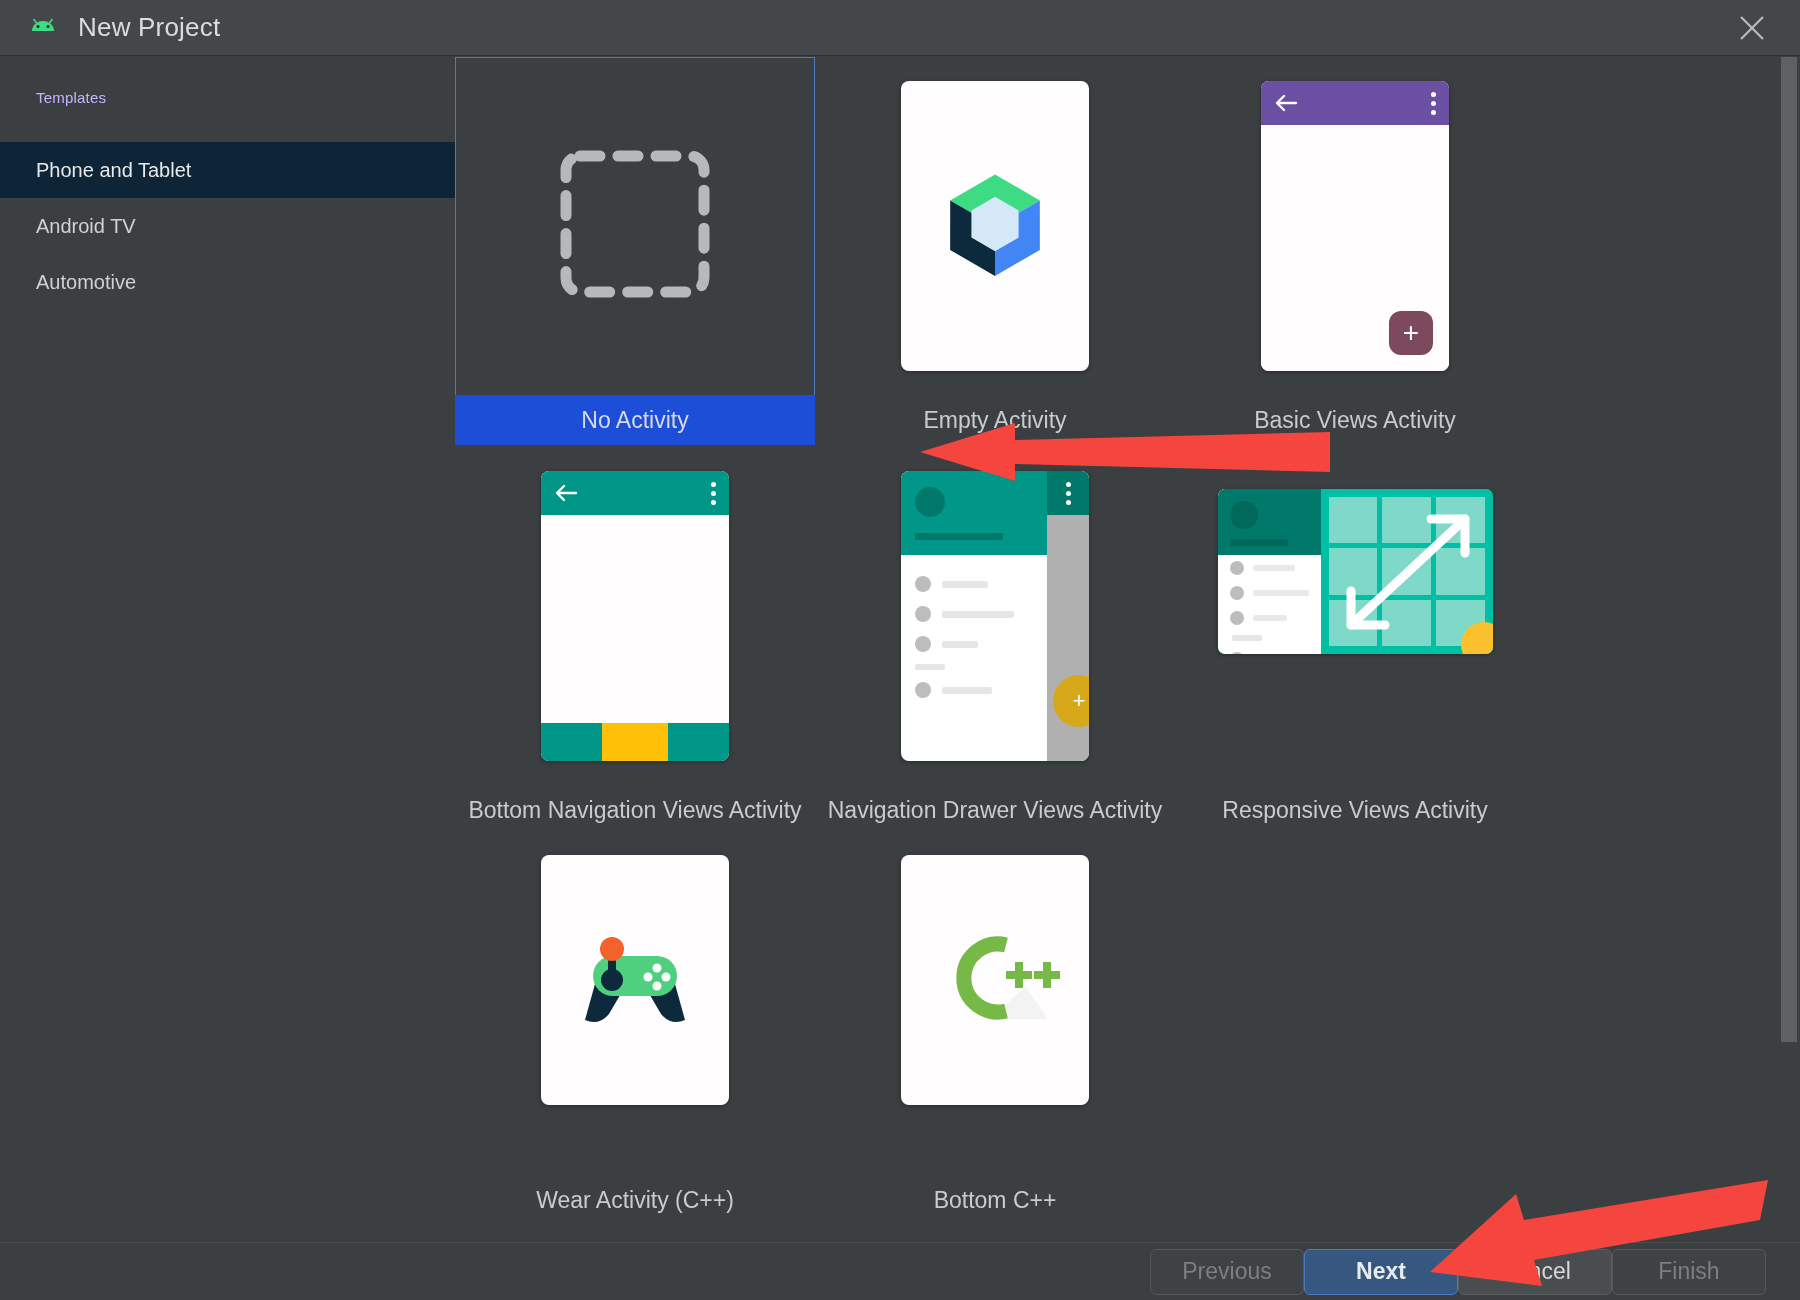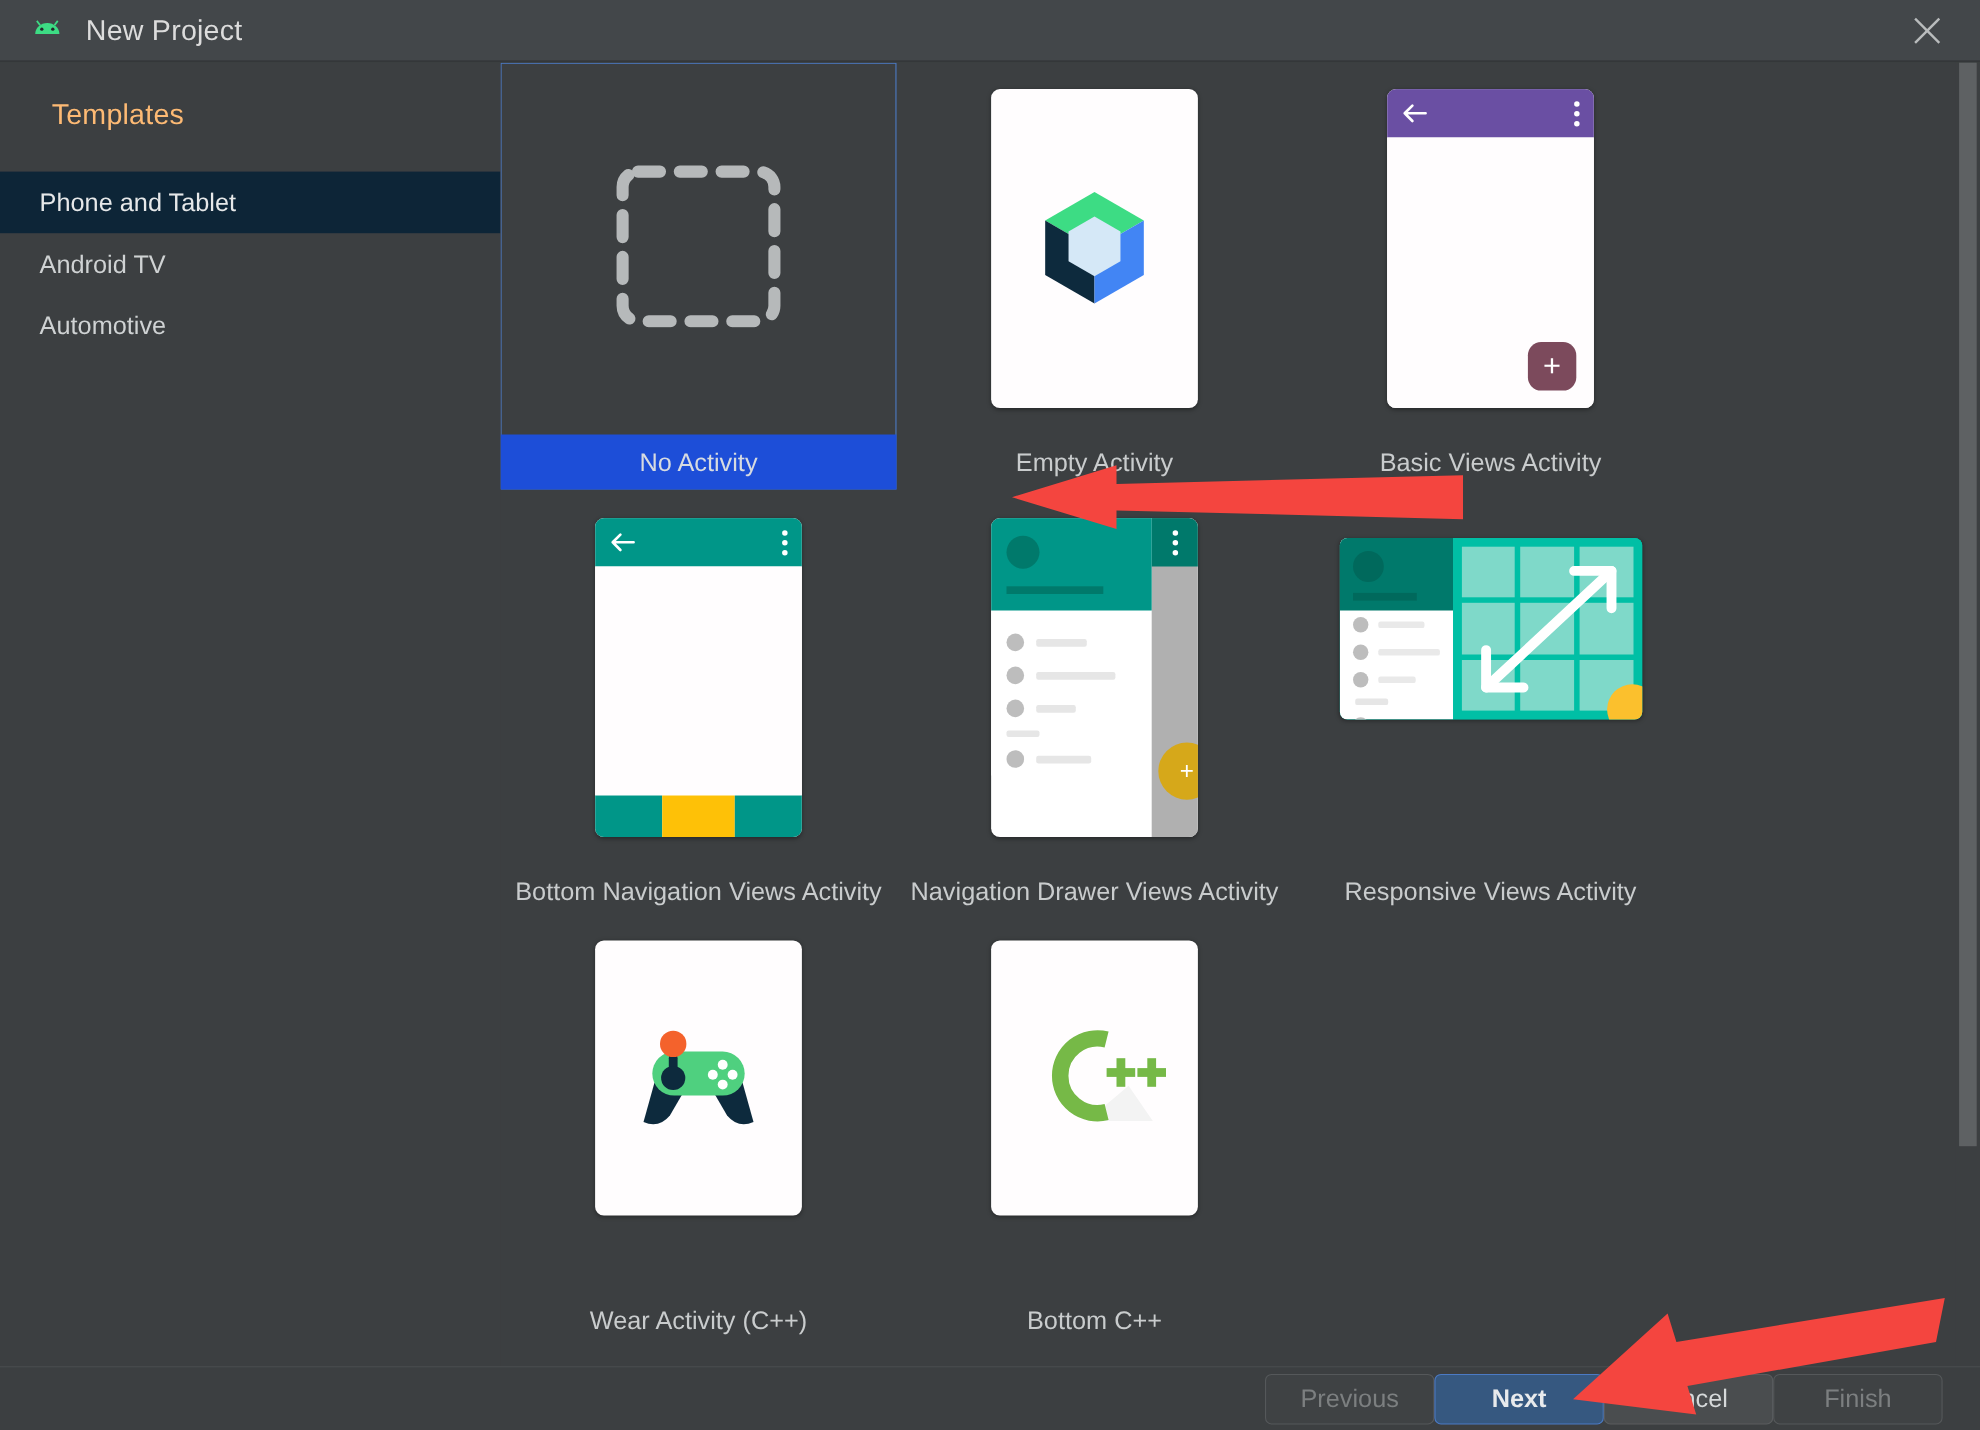--- a/index.html
+++ b/index.html
@@ -28,26 +28,26 @@
     display: flex; align-items: center; justify-content: center; cursor: pointer;
   }
   .close-btn svg { display:block; }
 
   
   .sidebar {
     position: absolute; left: 0; top: 57px; width: 455px; height: 1243px;
     background: #3c3f41;
   }
   .sidebar-header {
-    color: #fdba74; font-size: 26px; padding: 32px 0 0 36px; letter-spacing: .2px; margin-left: 11px;
+    color: #c4b5fd; font-size: 15px; padding: 32px 0 0 36px; letter-spacing: .2px;
   }
   .side-list { margin-top: 36px; }
   .side-item {
     height: 56px; display: flex; align-items: center; padding-left: 36px;
-    color: #cfd2d3; font-size: 23px; cursor: pointer;
+    color: #cfd2d3; font-size: 20px; cursor: pointer;
   }
   .side-item.selected { background: #0d2537; color: #e6e8e9; }
 
   
   .content {
     position: absolute; left: 455px; top: 57px; width: 1345px; height: 1185px;
     background: #3c3f41; overflow: hidden;
   }
   .grid {
     position: relative; padding: 0px 0 0 0;

